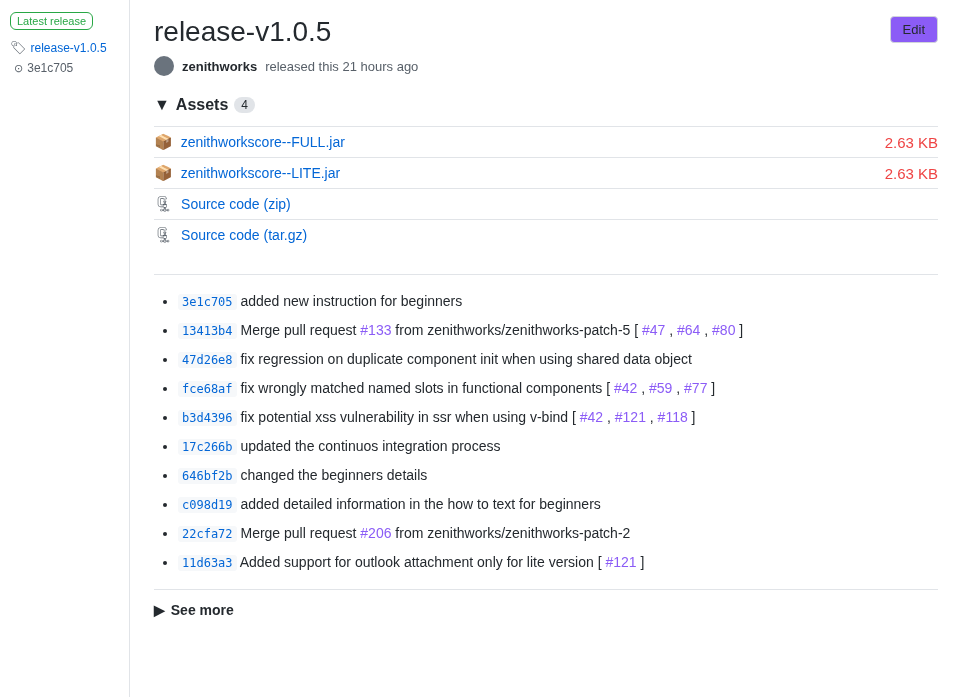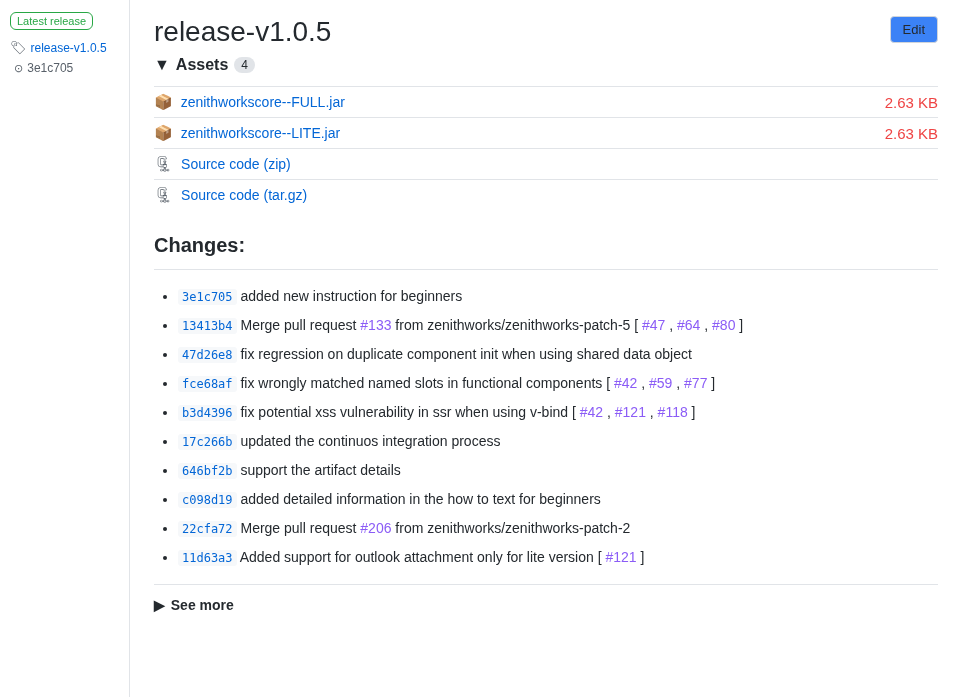--- a/index.html
+++ b/index.html
@@ -54,21 +54,21 @@
       justify-content: space-between;
       margin-bottom: 8px;
     }
     .release-title {
       font-size: 28px;
       font-weight: 400;
       color: #24292e;
     }
     .edit-button {
       border: 1px solid #d1d5da;
-      background: #3b82f6;
+      background: #8b5cf6;
       color: #24292e;
       padding: 5px 12px;
       border-radius: 4px;
       font-size: 13px;
       cursor: pointer;
     }
     .release-meta {
       display: flex;
       align-items: center;
       gap: 8px;
@@ -203,20 +203,25 @@
   </a>
 </div>
 
 <div class="main">
 
   <div class="release-header">
     <h1 class="release-title">release-v1.0.5</h1>
     <button class="edit-button">Edit</button>
   </div>
 
+  <div class="release-meta">
+    <span class="avatar"></span>
+    <a href="#" class="author-link">zenithworks</a>
+    <span>released this 21 hours ago</span>
+  </div>
 
   <div class="assets-section">
     <div class="assets-header">
       <span>▼</span>
       <span>Assets</span>
       <span class="assets-count">4</span>
     </div>
 
     <div class="asset-row">
       <div class="asset-left">
@@ -239,21 +244,20 @@
       <a href="#" class="source-link">Source code (zip)</a>
     </div>
 
     <div class="source-row">
       <span style="color:#586069;font-size:15px;">🗜</span>
       <a href="#" class="source-link">Source code (tar.gz)</a>
     </div>
   </div>
 
   <div class="changes-section">
-    <h2 class="changes-title">Changes:</h2>
     <hr class="changes-divider">
 
     <ul class="commit-list">
 
       <li>
         <a href="#" class="commit-hash">3e1c705</a>
         <span class="commit-text"> added new instruction for beginners</span>
       </li>
 
       <li>
@@ -296,21 +300,21 @@
         <span class="commit-text"> ]</span>
       </li>
 
       <li>
         <a href="#" class="commit-hash">17c266b</a>
         <span class="commit-text"> updated the continuos integration process</span>
       </li>
 
       <li>
         <a href="#" class="commit-hash">646bf2b</a>
-        <span class="commit-text"> support the artifact details</span>
+        <span class="commit-text"> changed the beginners details</span>
       </li>
 
       <li>
         <a href="#" class="commit-hash">c098d19</a>
         <span class="commit-text"> added detailed information in the how to text for beginners</span>
       </li>
 
       <li>
         <a href="#" class="commit-hash">22cfa72</a>
         <span class="commit-text"> Merge pull request </span>

